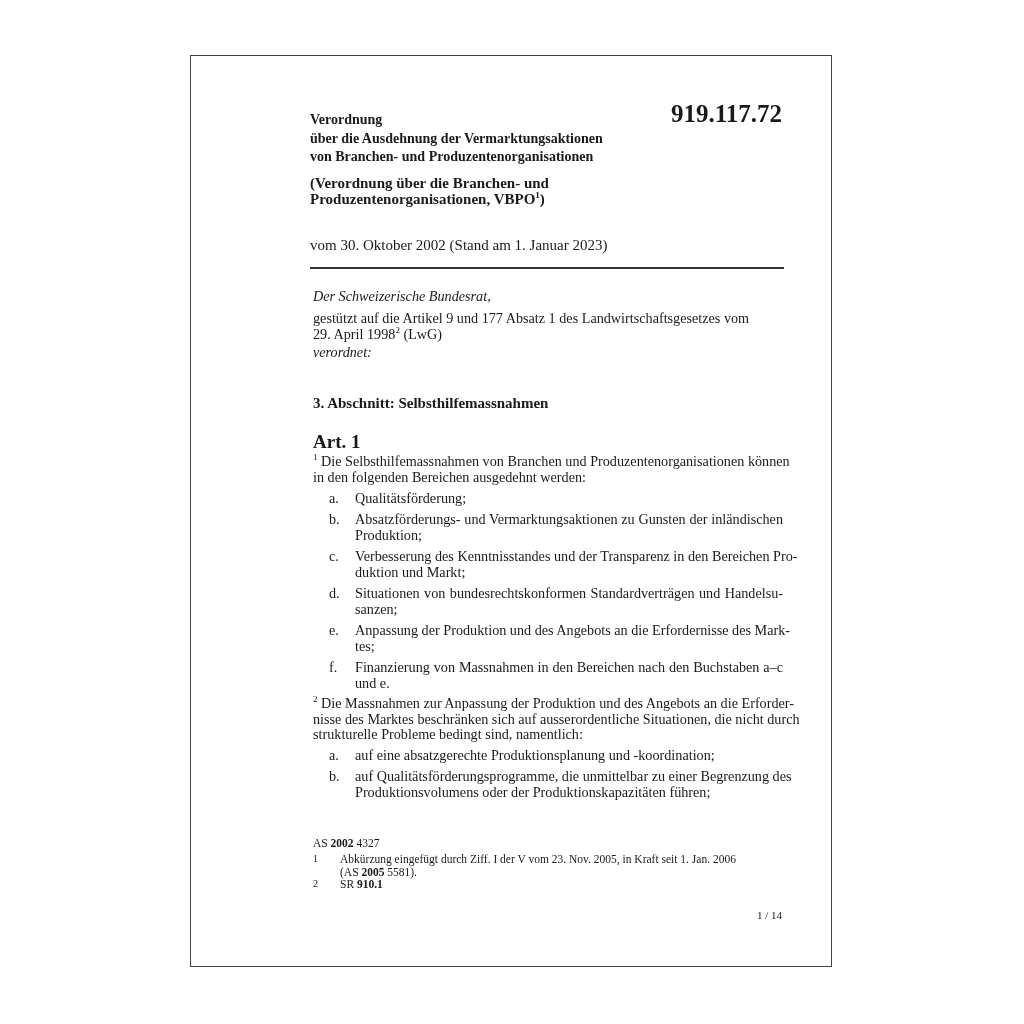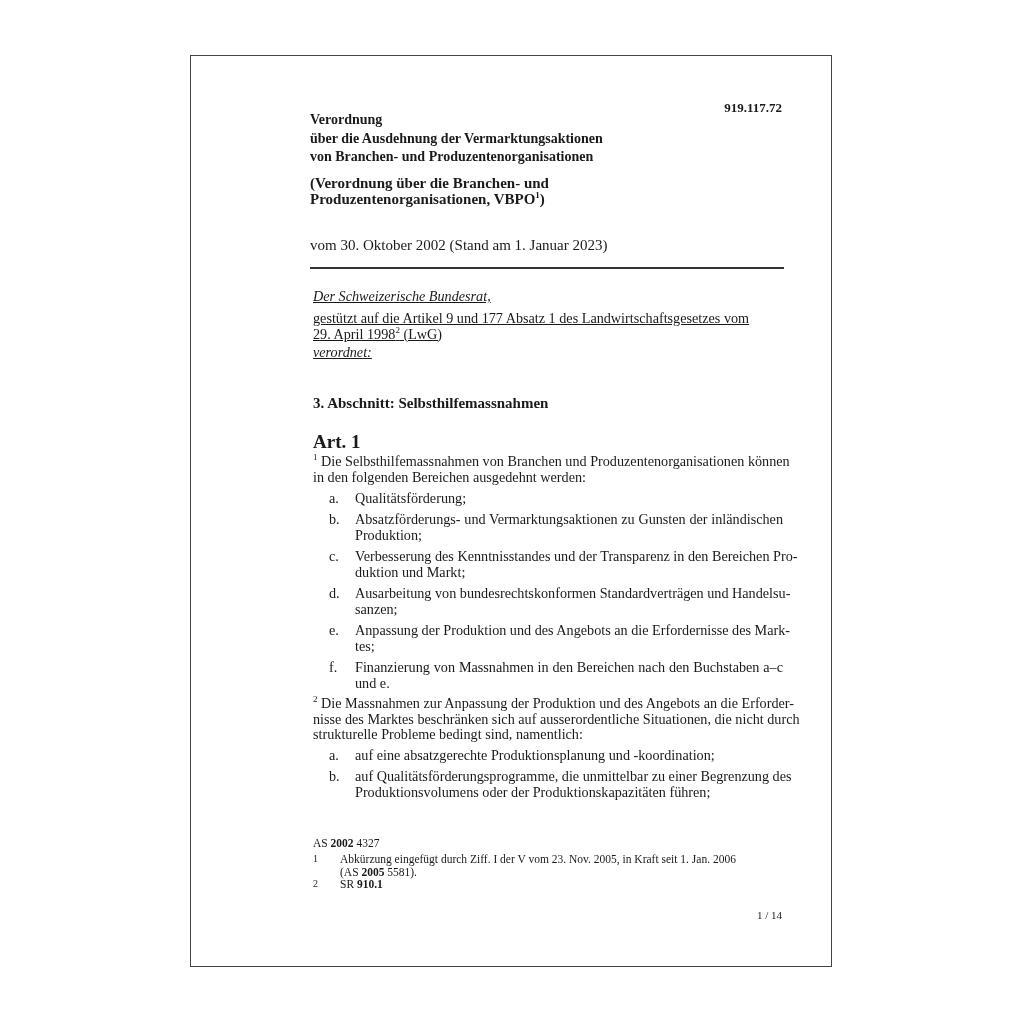--- a/index.html
+++ b/index.html
@@ -28,21 +28,21 @@
   .abs {
     position: absolute;
     white-space: nowrap;
   }
   .sr-number {
     left: 479px;
     top: 44px;
     width: 112px;
     text-align: right;
     font-weight: bold;
-    font-size: 13px;
+    font-size: 25px;
   }
   .title {
     left: 119px;
     top: 55px;
     font-weight: bold;
     font-size: 14px;
     line-height: 18.5px;
   }
   .short-title {
     left: 119px;
@@ -65,21 +65,20 @@
     position: absolute;
     left: 119px;
     top: 211px;
     width: 474px;
     height: 2px;
     background: #333;
   }
   .body-text {
     font-size: 14.2px;
     line-height: 15.5px;
-    text-decoration: underline;
   }
   .italic { font-style: italic; }
   .section-title {
     left: 122px;
     top: 339px;
     font-weight: bold;
     font-size: 15px;
   }
   .art-title {
     left: 122px;
@@ -200,21 +199,21 @@
     <span class="letter">c.</span>
     <span class="text">
       <span class="line just">Verbesserung des Kenntnisstandes und der Transparenz in den Bereichen Pro-</span>
       <span class="line">duktion und Markt;</span>
     </span>
   </div>
 
   <div class="item" style="top:530px;">
     <span class="letter">d.</span>
     <span class="text">
-      <span class="line just">Ausarbeitung von bundesrechtskonformen Standardverträgen und Handelsu-</span>
+      <span class="line just">Situationen von bundesrechtskonformen Standardverträgen und Handelsu-</span>
       <span class="line">sanzen;</span>
     </span>
   </div>
 
   <div class="item" style="top:567px;">
     <span class="letter">e.</span>
     <span class="text">
       <span class="line just">Anpassung der Produktion und des Angebots an die Erfordernisse des Mark-</span>
       <span class="line">tes;</span>
     </span>

